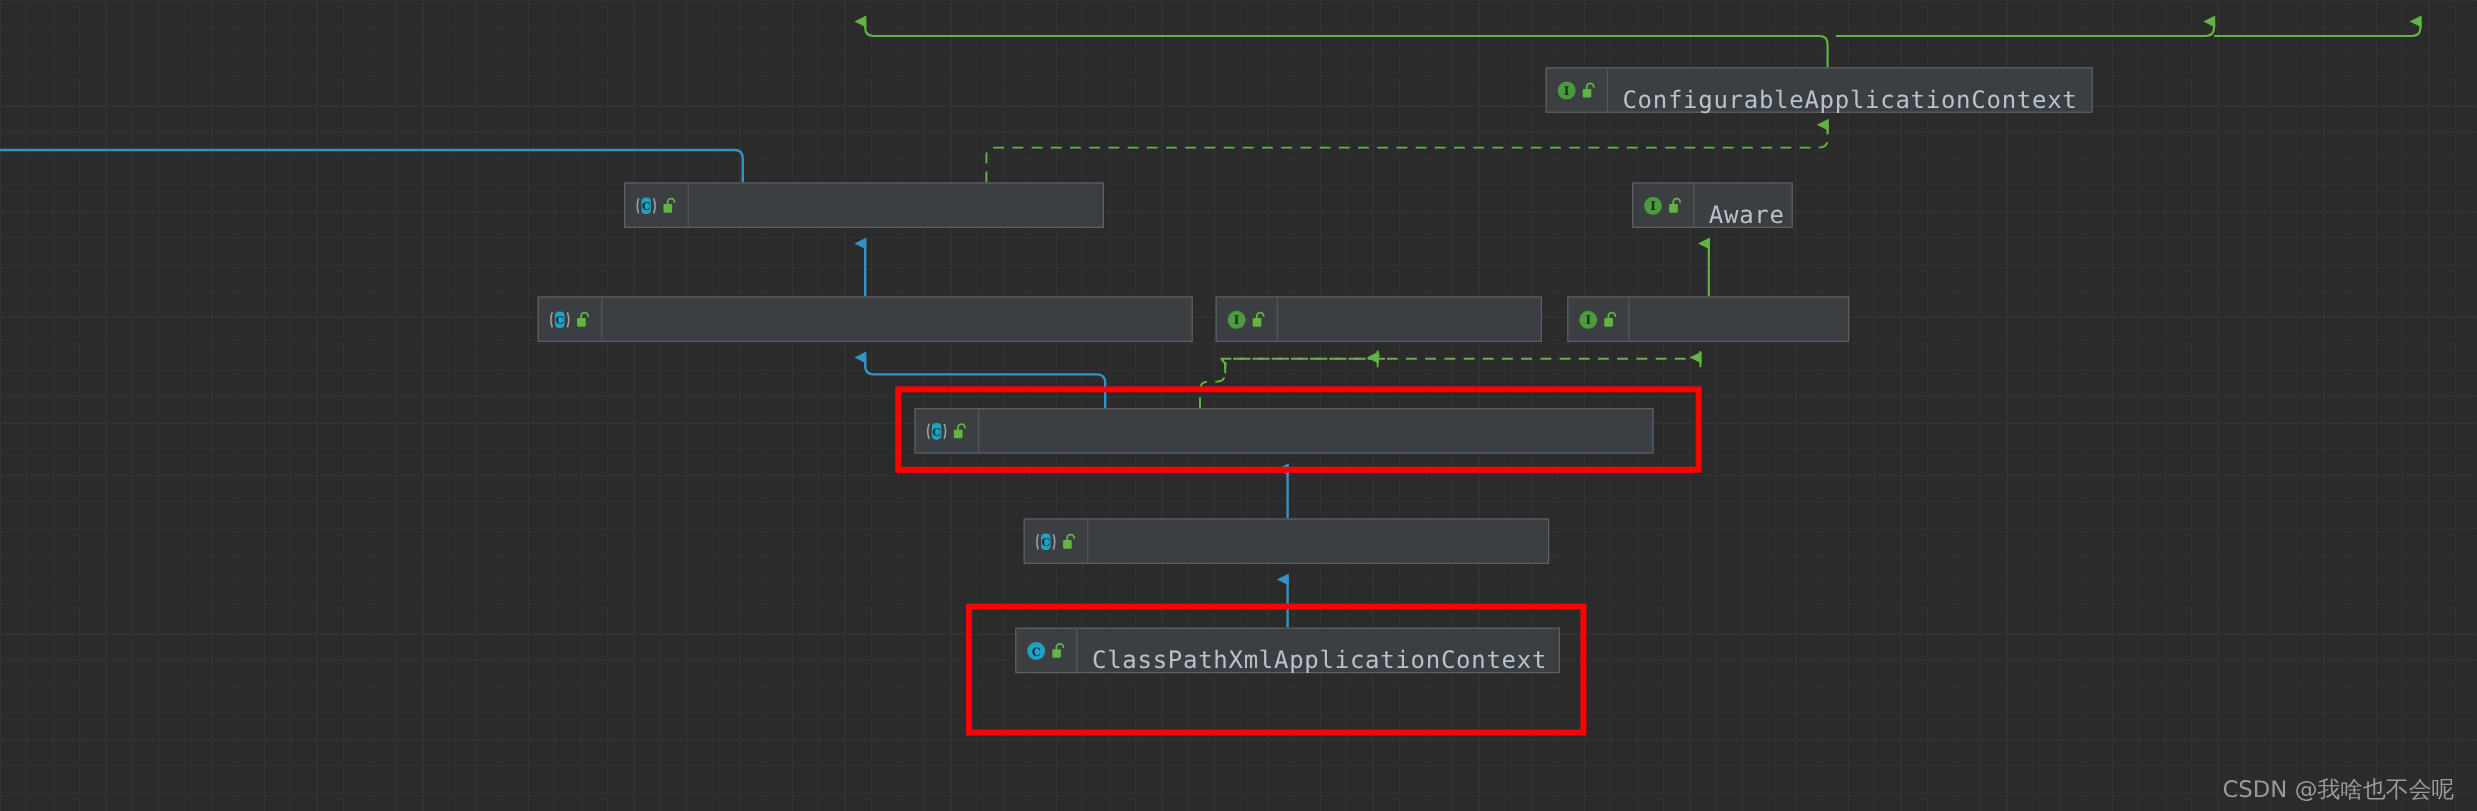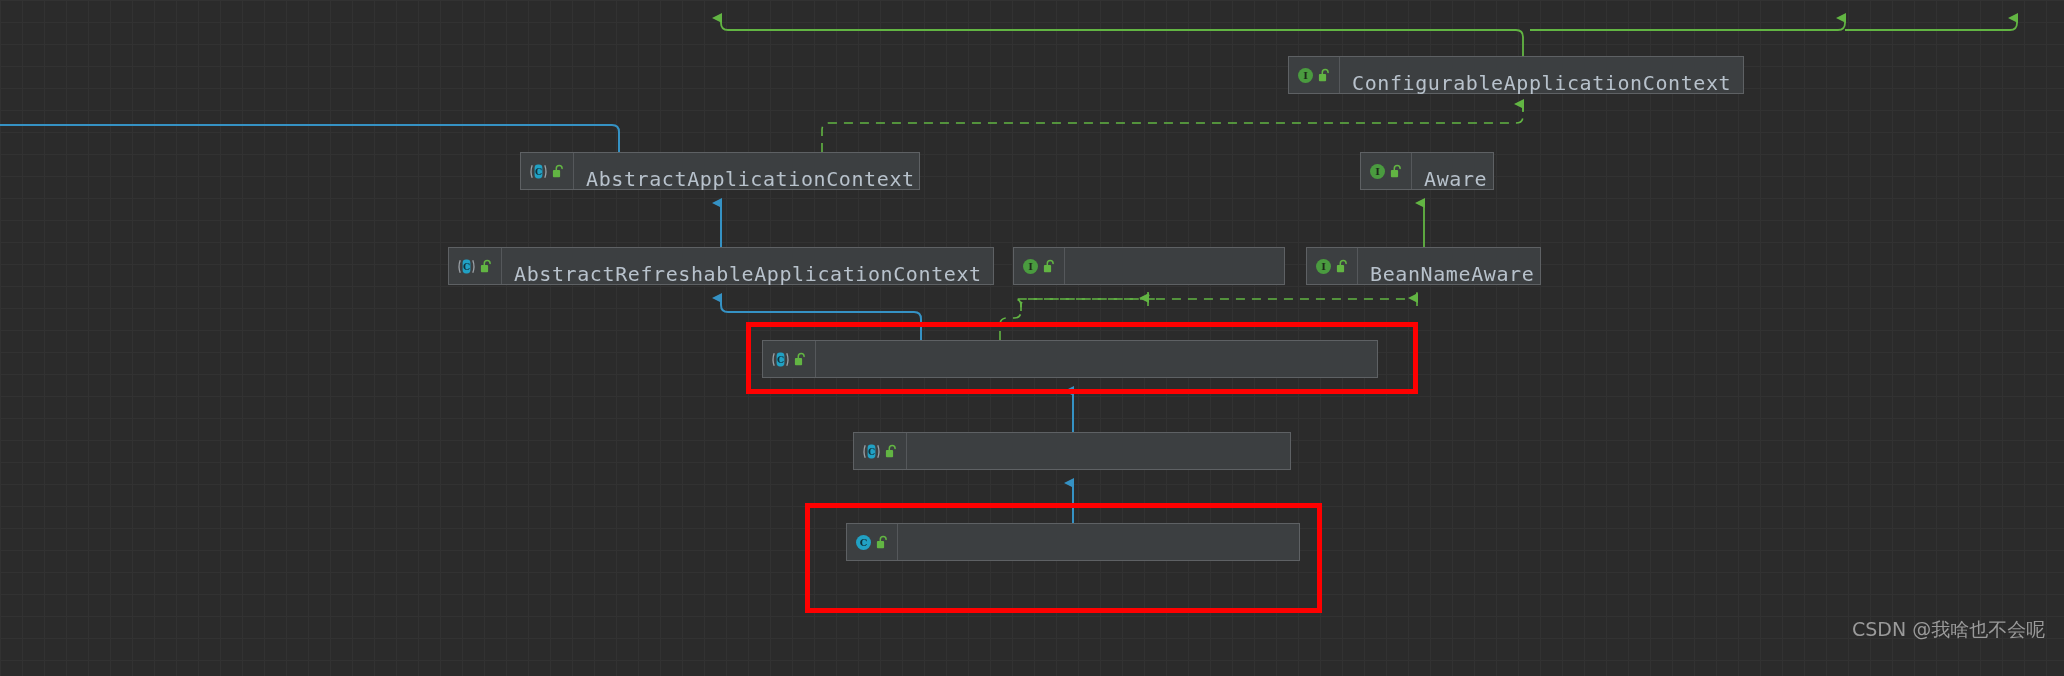--- a/index.html
+++ b/index.html
@@ -146,21 +146,20 @@
             <path d="M3.2 2.2 Q0.9 8.5 3.2 14.8" stroke="#9aa0a6" stroke-width="1.3" fill="none"></path>
             <path d="M15.8 2.2 Q18.1 8.5 15.8 14.8" stroke="#9aa0a6" stroke-width="1.3" fill="none"></path>
             <rect x="5.6" y="1.6" width="7.8" height="13.8" rx="3.4" fill="#21a1c4"></rect>
             <text x="9.5" y="12.2" text-anchor="middle" font-family="DejaVu Serif, serif" font-size="9" font-weight="bold" fill="#10323d">C</text>
           </svg>
           <svg class="ico" width="14" height="15" viewBox="0 0 14 15">
             <path d="M4.3 6.3 V4.4 A2.9 2.9 0 0 1 10.1 4.4" stroke="#62b543" stroke-width="1.5" fill="none" stroke-linecap="round"></path>
             <rect x="0.9" y="6.1" width="7.2" height="7.1" rx="0.9" fill="#62b543"></rect>
           </svg>
         </div>
-        <div class="node-label">AbstractApplicationContext</div>
       </div>
       <div class="node" style="left: 1360px; top: 152px; width: 134px; height: 38px;">
         <div class="node-icons">
           <svg class="ico" width="17" height="17" viewBox="0 0 17 17">
             <circle cx="8.5" cy="8.5" r="7.5" fill="#4a9b3f"></circle>
             <text x="8.5" y="12.4" text-anchor="middle" font-family="DejaVu Serif, serif" font-size="10" font-weight="bold" fill="#1d2a1a">I</text>
           </svg>
           <svg class="ico" width="14" height="15" viewBox="0 0 14 15">
             <path d="M4.3 6.3 V4.4 A2.9 2.9 0 0 1 10.1 4.4" stroke="#62b543" stroke-width="1.5" fill="none" stroke-linecap="round"></path>
             <rect x="0.9" y="6.1" width="7.2" height="7.1" rx="0.9" fill="#62b543"></rect>
@@ -174,21 +173,20 @@
             <path d="M3.2 2.2 Q0.9 8.5 3.2 14.8" stroke="#9aa0a6" stroke-width="1.3" fill="none"></path>
             <path d="M15.8 2.2 Q18.1 8.5 15.8 14.8" stroke="#9aa0a6" stroke-width="1.3" fill="none"></path>
             <rect x="5.6" y="1.6" width="7.8" height="13.8" rx="3.4" fill="#21a1c4"></rect>
             <text x="9.5" y="12.2" text-anchor="middle" font-family="DejaVu Serif, serif" font-size="9" font-weight="bold" fill="#10323d">C</text>
           </svg>
           <svg class="ico" width="14" height="15" viewBox="0 0 14 15">
             <path d="M4.3 6.3 V4.4 A2.9 2.9 0 0 1 10.1 4.4" stroke="#62b543" stroke-width="1.5" fill="none" stroke-linecap="round"></path>
             <rect x="0.9" y="6.1" width="7.2" height="7.1" rx="0.9" fill="#62b543"></rect>
           </svg>
         </div>
-        <div class="node-label">AbstractRefreshableApplicationContext</div>
       </div>
       <div class="node" style="left: 1013px; top: 247px; width: 272px; height: 38px;">
         <div class="node-icons">
           <svg class="ico" width="17" height="17" viewBox="0 0 17 17">
             <circle cx="8.5" cy="8.5" r="7.5" fill="#4a9b3f"></circle>
             <text x="8.5" y="12.4" text-anchor="middle" font-family="DejaVu Serif, serif" font-size="10" font-weight="bold" fill="#1d2a1a">I</text>
           </svg>
           <svg class="ico" width="14" height="15" viewBox="0 0 14 15">
             <path d="M4.3 6.3 V4.4 A2.9 2.9 0 0 1 10.1 4.4" stroke="#62b543" stroke-width="1.5" fill="none" stroke-linecap="round"></path>
             <rect x="0.9" y="6.1" width="7.2" height="7.1" rx="0.9" fill="#62b543"></rect>
@@ -199,21 +197,20 @@
         <div class="node-icons">
           <svg class="ico" width="17" height="17" viewBox="0 0 17 17">
             <circle cx="8.5" cy="8.5" r="7.5" fill="#4a9b3f"></circle>
             <text x="8.5" y="12.4" text-anchor="middle" font-family="DejaVu Serif, serif" font-size="10" font-weight="bold" fill="#1d2a1a">I</text>
           </svg>
           <svg class="ico" width="14" height="15" viewBox="0 0 14 15">
             <path d="M4.3 6.3 V4.4 A2.9 2.9 0 0 1 10.1 4.4" stroke="#62b543" stroke-width="1.5" fill="none" stroke-linecap="round"></path>
             <rect x="0.9" y="6.1" width="7.2" height="7.1" rx="0.9" fill="#62b543"></rect>
           </svg>
         </div>
-        <div class="node-label">BeanNameAware</div>
       </div>
       <div class="node" style="left: 762px; top: 340px; width: 616px; height: 38px;">
         <div class="node-icons">
           <svg class="ico" width="19" height="17" viewBox="0 0 19 17">
             <path d="M3.2 2.2 Q0.9 8.5 3.2 14.8" stroke="#9aa0a6" stroke-width="1.3" fill="none"></path>
             <path d="M15.8 2.2 Q18.1 8.5 15.8 14.8" stroke="#9aa0a6" stroke-width="1.3" fill="none"></path>
             <rect x="5.6" y="1.6" width="7.8" height="13.8" rx="3.4" fill="#21a1c4"></rect>
             <text x="9.5" y="12.2" text-anchor="middle" font-family="DejaVu Serif, serif" font-size="9" font-weight="bold" fill="#10323d">C</text>
           </svg>
           <svg class="ico" width="14" height="15" viewBox="0 0 14 15">
@@ -240,17 +237,18 @@
         <div class="node-icons">
           <svg class="ico" width="17" height="17" viewBox="0 0 17 17">
             <circle cx="8.5" cy="8.5" r="7.5" fill="#21a1c4"></circle>
             <text x="8.5" y="12.3" text-anchor="middle" font-family="DejaVu Serif, serif" font-size="9.5" font-weight="bold" fill="#0e2f3a">C</text>
           </svg>
           <svg class="ico" width="14" height="15" viewBox="0 0 14 15">
             <path d="M4.3 6.3 V4.4 A2.9 2.9 0 0 1 10.1 4.4" stroke="#62b543" stroke-width="1.5" fill="none" stroke-linecap="round"></path>
             <rect x="0.9" y="6.1" width="7.2" height="7.1" rx="0.9" fill="#62b543"></rect>
           </svg>
         </div>
+        <div class="node-label">ClassPathXmlApplicationContext</div>
       </div>
     </div>
 
-  <div class="watermark" style="left: 1852px; top: 617px;">CSDN @我啥也不会呢</div>
+  <div class="watermark" style="left: 1852px; top: 645px;">CSDN @我啥也不会呢</div>
 </div>
 
 </body></html>

